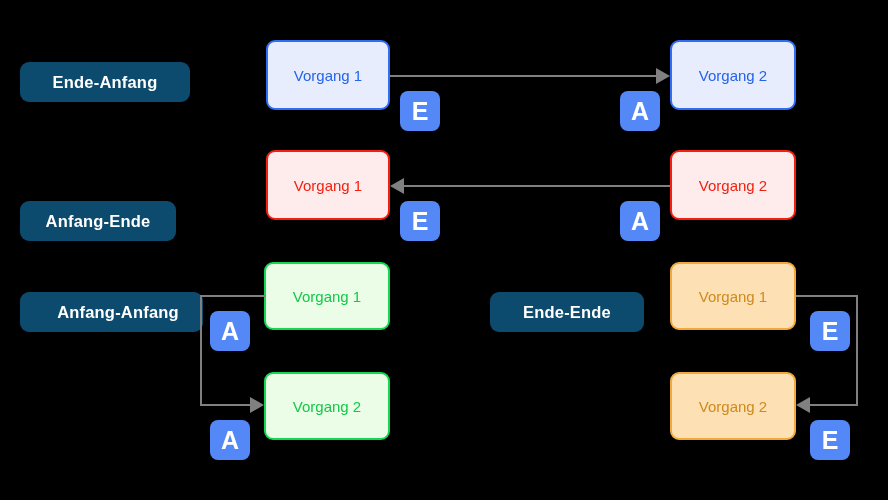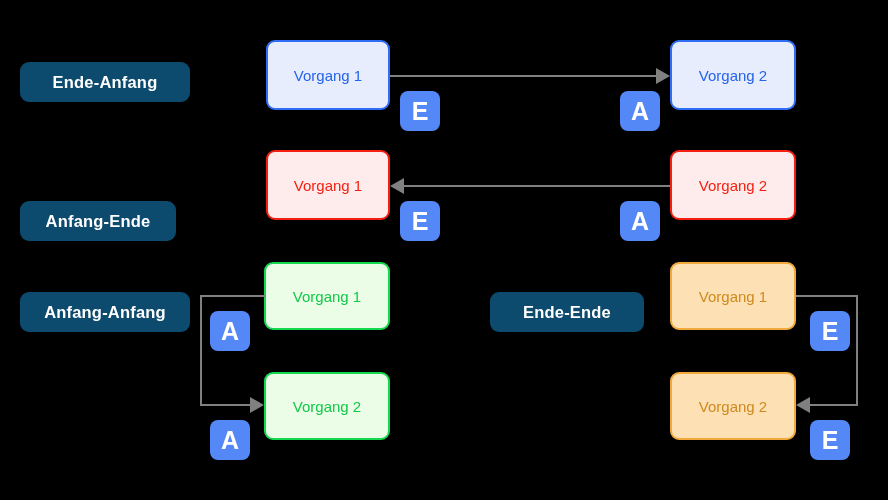--- a/index.html
+++ b/index.html
@@ -78,21 +78,21 @@
     <span>Vorgang 2</span>
   </div>
 
   <div class="badge" style="left:400px;top:201px;">
     <span>E</span>
   </div>
   <div class="badge" style="left:620px;top:201px;">
     <span>A</span>
   </div>
 
-  <div class="pill" style="left:20px;top:292px;width:170px;height:40px;">
+  <div class="pill" style="left:20px;top:292px;width:170px;height:40px;padding-left:13px;">
     <span>Anfang-Anfang</span>
   </div>
 
   <div class="task t-green" style="left:264px;top:262px;width:126px;height:68px;">
     <span>Vorgang 1</span>
   </div>
 
   <div class="task t-green" style="left:264px;top:372px;width:126px;height:68px;">
     <span>Vorgang 2</span>
   </div>

